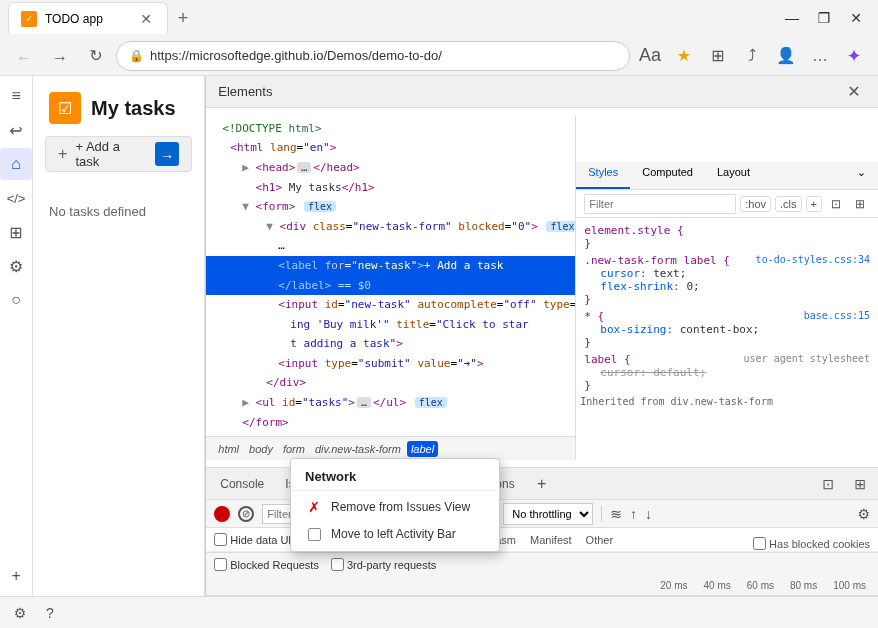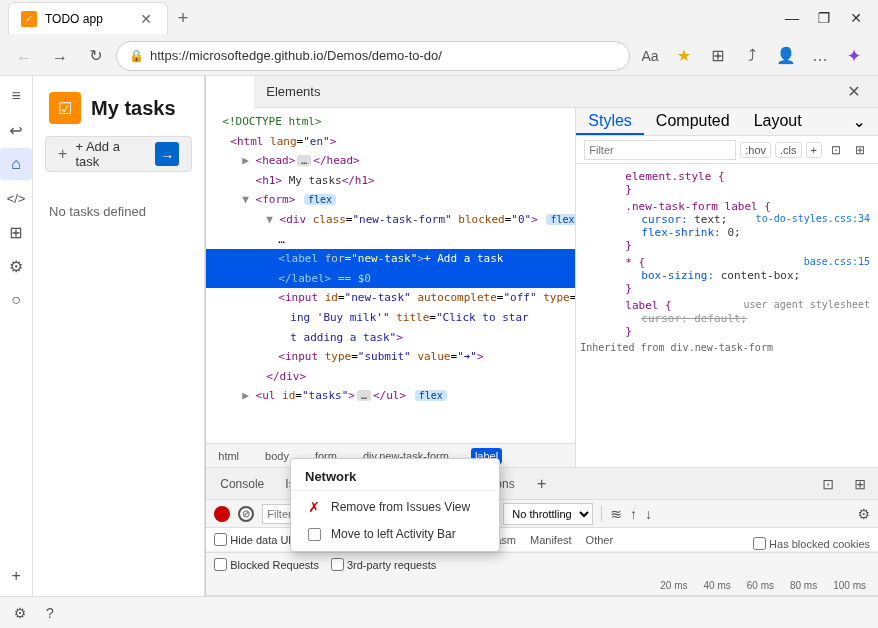--- a/index.html
+++ b/index.html
@@ -37,21 +37,21 @@
     .app-header { display: flex; align-items: center; gap: 10px; padding: 16px 16px 12px; }
     .app-icon { width: 32px; height: 32px; background: #ff8c00; border-radius: 4px; display: flex; align-items: center; justify-content: center; color: white; font-size: 16px; }
     .app-title { font-size: 20px; font-weight: 600; color: #1a1a1a; }
     .add-task-btn { margin: 0 12px 12px; height: 36px; background: #f0f0f0; border: 1px solid #ddd; border-radius: 4px; display: flex; align-items: center; gap: 8px; padding: 0 12px; cursor: pointer; color: #333; font-size: 13px; }
     .add-task-btn .plus { color: #666; font-size: 16px; }
     .add-task-arrow { margin-left: auto; background: #0066cc; color: white; border-radius: 3px; width: 24px; height: 24px; display: flex; align-items: center; justify-content: center; font-size: 14px; }
     .no-tasks { padding: 20px 16px; color: #666; font-size: 13px; }
 
     
     .devtools { flex: 1; background: #fff; display: flex; flex-direction: column; border-left: 1px solid #ccc; }
-    .devtools-header { display: flex; align-items: center; height: 32px; background: #f0f0f0; padding: 0 12px; border-bottom: 1px solid #ddd; margin-left: 48px; }
+    .devtools-header { display: flex; align-items: center; height: 32px; background: #f0f0f0; padding: 0 12px; border-bottom: 1px solid #ddd; }
     .devtools-title { font-size: 13px; color: #333; flex: 1; }
     .devtools-close { cursor: pointer; font-size: 16px; color: #555; width: 24px; height: 24px; display: flex; align-items: center; justify-content: center; border-radius: 3px; }
     .dt-tab-highlight { background: #fff; border: 2px solid #e53e3e; color: #333; font-weight: 500; }
 
     
     .html-panel { width: 370px; display: flex; flex-direction: column; border-right: 1px solid #ddd; overflow: hidden; }
     .html-content { flex: 1; overflow: auto; padding: 4px 0; font-family: 'Consolas', monospace; font-size: 11px; line-height: 1.6; }
     .html-line { padding: 1px 8px 1px 16px; white-space: nowrap; }
     .html-line.selected { background: #0057e7; color: #fff; }
     .html-line.selected .tag { color: #9ecbff; }
@@ -64,35 +64,35 @@
     .tag { color: #881280; }
     .attr-name { color: #994500; }
     .attr-val { color: #1a1aa6; }
     .text-content { color: #333; }
     .comment { color: #236e25; }
     .badge { background: #ddd; color: #333; font-size: 10px; border-radius: 3px; padding: 0 4px; margin: 0 2px; }
     .badge-blue { background: #cce5ff; color: #004085; }
     .arrow { color: #888; cursor: pointer; }
 
     
-    .breadcrumb-bar { display: flex; align-items: center; height: 24px; background: #f5f5f5; padding: 0 8px; border-top: 1px solid #ddd; gap: 18px; font-size: 11px; overflow: hidden; }
+    .breadcrumb-bar { display: flex; align-items: center; height: 24px; background: #f5f5f5; padding: 0 8px; border-top: 1px solid #ddd; gap: 2px; font-size: 11px; overflow: hidden; font-style: italic; }
     .bc-item { color: #555; cursor: pointer; padding: 2px 4px; border-radius: 3px; }
     .bc-item.active { background: #0057e7; color: #fff; }
 
     
     .css-panel { flex: 1; display: flex; flex-direction: column; overflow: hidden; }
     .css-panel-tabs { display: flex; height: 28px; background: #f5f5f5; border-bottom: 1px solid #ddd; }
-    .css-tab { padding: 4px 12px; font-size: 16px; cursor: pointer; border-bottom: 2px solid transparent; }
+    .css-tab { padding: 4px 12px; font-size: 11px; cursor: pointer; border-bottom: 2px solid transparent; }
     .css-tab.active { border-bottom-color: #0057e7; color: #0057e7; }
     .css-filter-bar { display: flex; align-items: center; height: 28px; padding: 0 8px; border-bottom: 1px solid #ddd; background: #fff; gap: 4px; }
     .css-filter-input { flex: 1; border: 1px solid #ddd; height: 20px; font-size: 11px; padding: 0 4px; outline: none; }
     .css-hov-btn { font-size: 11px; padding: 1px 4px; border: 1px solid #ddd; border-radius: 3px; cursor: pointer; color: #555; background: #fff; }
     .css-icon-btn { width: 20px; height: 20px; display: flex; align-items: center; justify-content: center; cursor: pointer; color: #555; font-size: 12px; }
     .css-content { flex: 1; overflow-y: auto; padding: 4px 0; font-family: 'Consolas', monospace; font-size: 11px; }
-    .css-rule { padding: 2px 8px; margin-left: 41px; }
+    .css-rule { padding: 2px 8px; }
     .css-selector { color: #881280; }
     .css-prop { color: #333; padding-left: 16px; }
     .css-prop-name { color: #0057e7; }
     .css-prop-val { color: #333; }
     .css-link { color: #1a73e8; font-size: 10px; float: right; }
     .css-inherited { color: #666; font-size: 10px; padding: 2px 8px 2px 4px; }
     .css-strikethrough { text-decoration: line-through; color: #999; }
     .network-tabs { display: flex; align-items: center; height: 32px; background: #f0f0f0; border-bottom: 1px solid #ddd; padding: 0 4px; gap: 1px; }
     .nt-tab { padding: 4px 10px; font-size: 12px; cursor: pointer; border-radius: 3px; color: #555; }
     .nt-tab.active { background: #fff; border: 2px solid #e53e3e; color: #333; font-weight: 600; }
@@ -122,21 +122,21 @@
     .tl-label { padding: 0 8px; }
     .context-menu-item { display: flex; align-items: center; padding: 6px 14px; gap: 8px; font-size: 12px; color: #333; cursor: pointer; }
 
     
     .left-sidebar { width: 37px; background: #fff; display: flex; flex-direction: column; align-items: center; padding: 4px 0; gap: 2px; border-right: 1px solid #e0e0e0; }
     .ls-icon { width: 32px; height: 32px; display: flex; align-items: center; justify-content: center; border-radius: 4px; cursor: pointer; color: #555; font-size: 16px; }
     .ls-icon.active { background: #e3e8ff; color: #0057e7; }
 
     
     .devtools-full { display: flex; flex-direction: column; flex: 1; }
-    .devtools-upper { display: flex; flex: 1; overflow: hidden; }
+    .devtools-upper { display: flex; flex: 1; overflow: hidden; align-items: center; }
 
     
     .bottom-nav { display: flex; height: 32px; background: #f5f5f5; border-top: 1px solid #ddd; align-items: center; padding: 0 8px; gap: 6px; }
     .bottom-nav-btn { width: 24px; height: 24px; display: flex; align-items: center; justify-content: center; cursor: pointer; color: #555; font-size: 14px; border-radius: 3px; }
   </style>
 </head>
 <body>
 
 <div class="browser-frame">
 
@@ -163,21 +163,21 @@
 
   <div class="nav-bar">
     <div class="nav-btn disabled">←</div>
     <div class="nav-btn">→</div>
     <div class="nav-btn">↻</div>
     <div class="address-bar">
       <span class="address-icon">🔒</span>
       <span class="address-text">https://microsoftedge.github.io/Demos/demo-to-do/</span>
     </div>
     <div class="nav-actions">
-      <div class="nav-btn" style="font-size:14px;">Aa</div>
+      <div class="nav-btn" style="font-size:18px;">Aa</div>
       <div class="nav-btn" style="color:#f0a500;">★</div>
       <div class="nav-btn">⊞</div>
       <div class="nav-btn">⤴</div>
       <div class="nav-btn">👤</div>
       <div class="nav-btn">…</div>
       <div class="nav-btn" style="color:#7b47e0;font-size:18px;">✦</div>
     </div>
   </div>
 
   <div class="main-area">
@@ -228,20 +228,21 @@
               <div class="html-line hl-indent4"><span class="arrow">▼</span> <span class="tag">&lt;div</span> <span class="attr-name">class</span>=<span class="attr-val">"new-task-form"</span> <span class="attr-name">blocked</span>=<span class="attr-val">"0"</span><span class="tag">&gt;</span> <span class="badge badge-blue">flex</span></div>
               <div class="html-line hl-indent5">…</div>
               <div class="html-line hl-indent5 selected"><span class="tag" style="color:#9ecbff;">&lt;label</span> <span style="color:#ccc;">for</span>=<span style="color:#ff9;">"new-task"</span><span style="color:#9ecbff;">&gt;</span>+ Add a task</div>
               <div class="html-line hl-indent5 selected"><span style="color:#9ecbff;">&lt;/label&gt;</span> <span style="color:#adf;">== $0</span></div>
               <div class="html-line hl-indent5"><span class="tag">&lt;input</span> <span class="attr-name">id</span>=<span class="attr-val">"new-task"</span> <span class="attr-name">autocomplete</span>=<span class="attr-val">"off"</span> <span class="attr-name">type</span>= =</div>
               <div class="html-line hl-indent6"><span class="attr-val">ing 'Buy milk'"</span> <span class="attr-name">title</span>=<span class="attr-val">"Click to star</span></div>
               <div class="html-line hl-indent6"><span class="attr-val">t adding a task"</span><span class="tag">&gt;</span></div>
               <div class="html-line hl-indent5"><span class="tag">&lt;input</span> <span class="attr-name">type</span>=<span class="attr-val">"submit"</span> <span class="attr-name">value</span>=<span class="attr-val">"➔"</span><span class="tag">&gt;</span></div>
               <div class="html-line hl-indent4"><span class="tag">&lt;/div&gt;</span></div>
               <div class="html-line hl-indent3"><span class="arrow">▶</span> <span class="tag">&lt;ul</span> <span class="attr-name">id</span>=<span class="attr-val">"tasks"</span><span class="tag">&gt;</span><span class="badge">…</span><span class="tag">&lt;/ul&gt;</span> <span class="badge badge-blue">flex</span></div>
+              <div class="html-line hl-indent3"><span class="tag">&lt;/form&gt;</span></div>
             </div>
 
             <div class="breadcrumb-bar">
               <span class="bc-item">html</span>
               <span class="bc-item">body</span>
               <span class="bc-item">form</span>
               <span class="bc-item">div.new-task-form</span>
               <span class="bc-item active">label</span>
             </div>
           </div>

